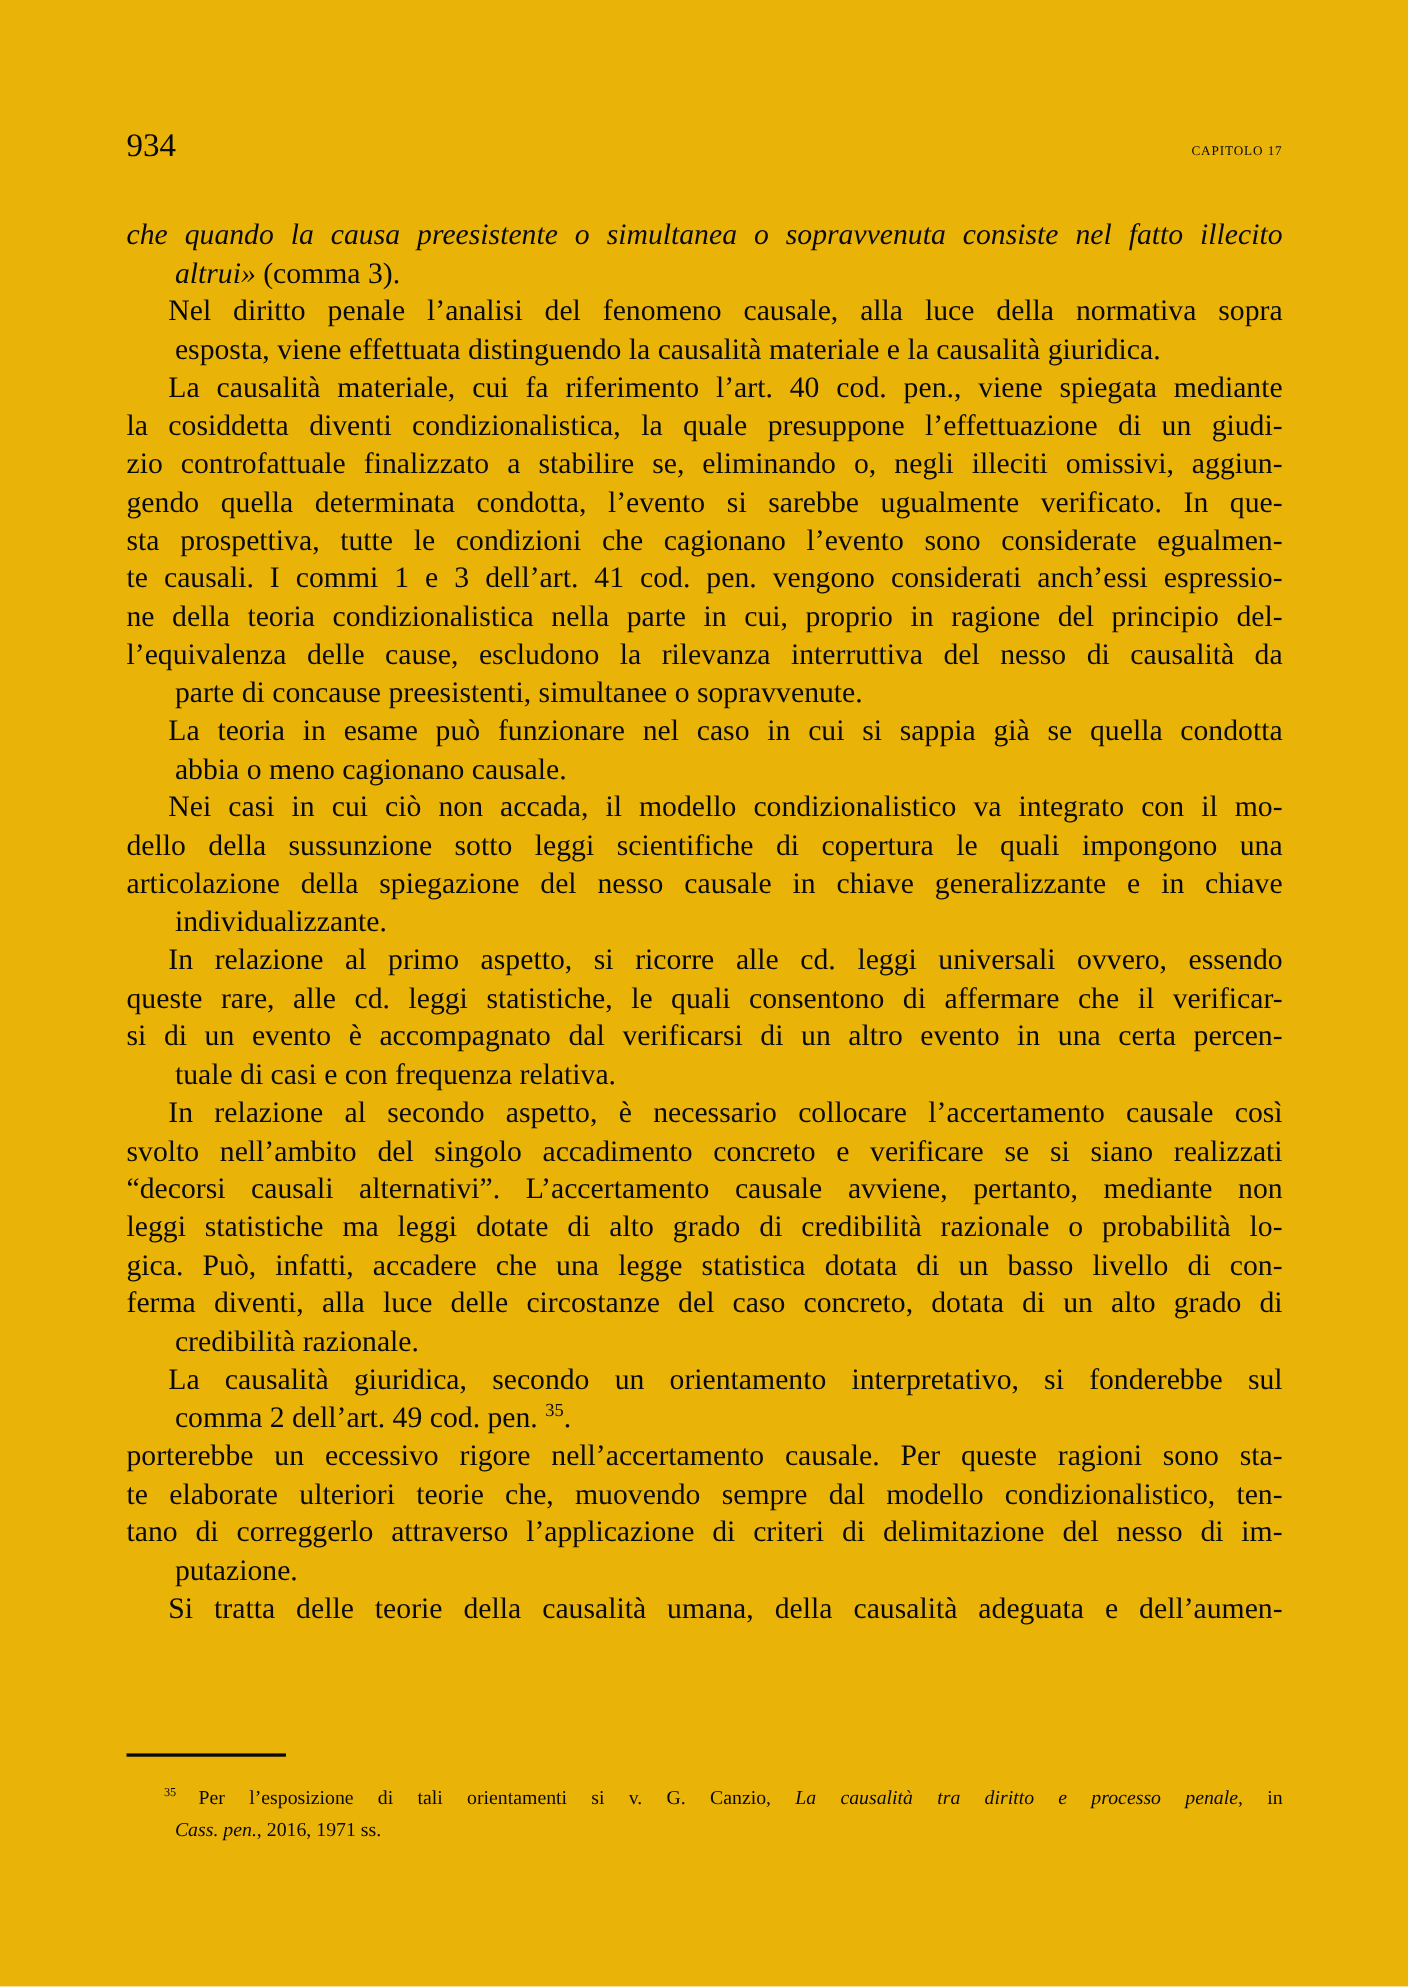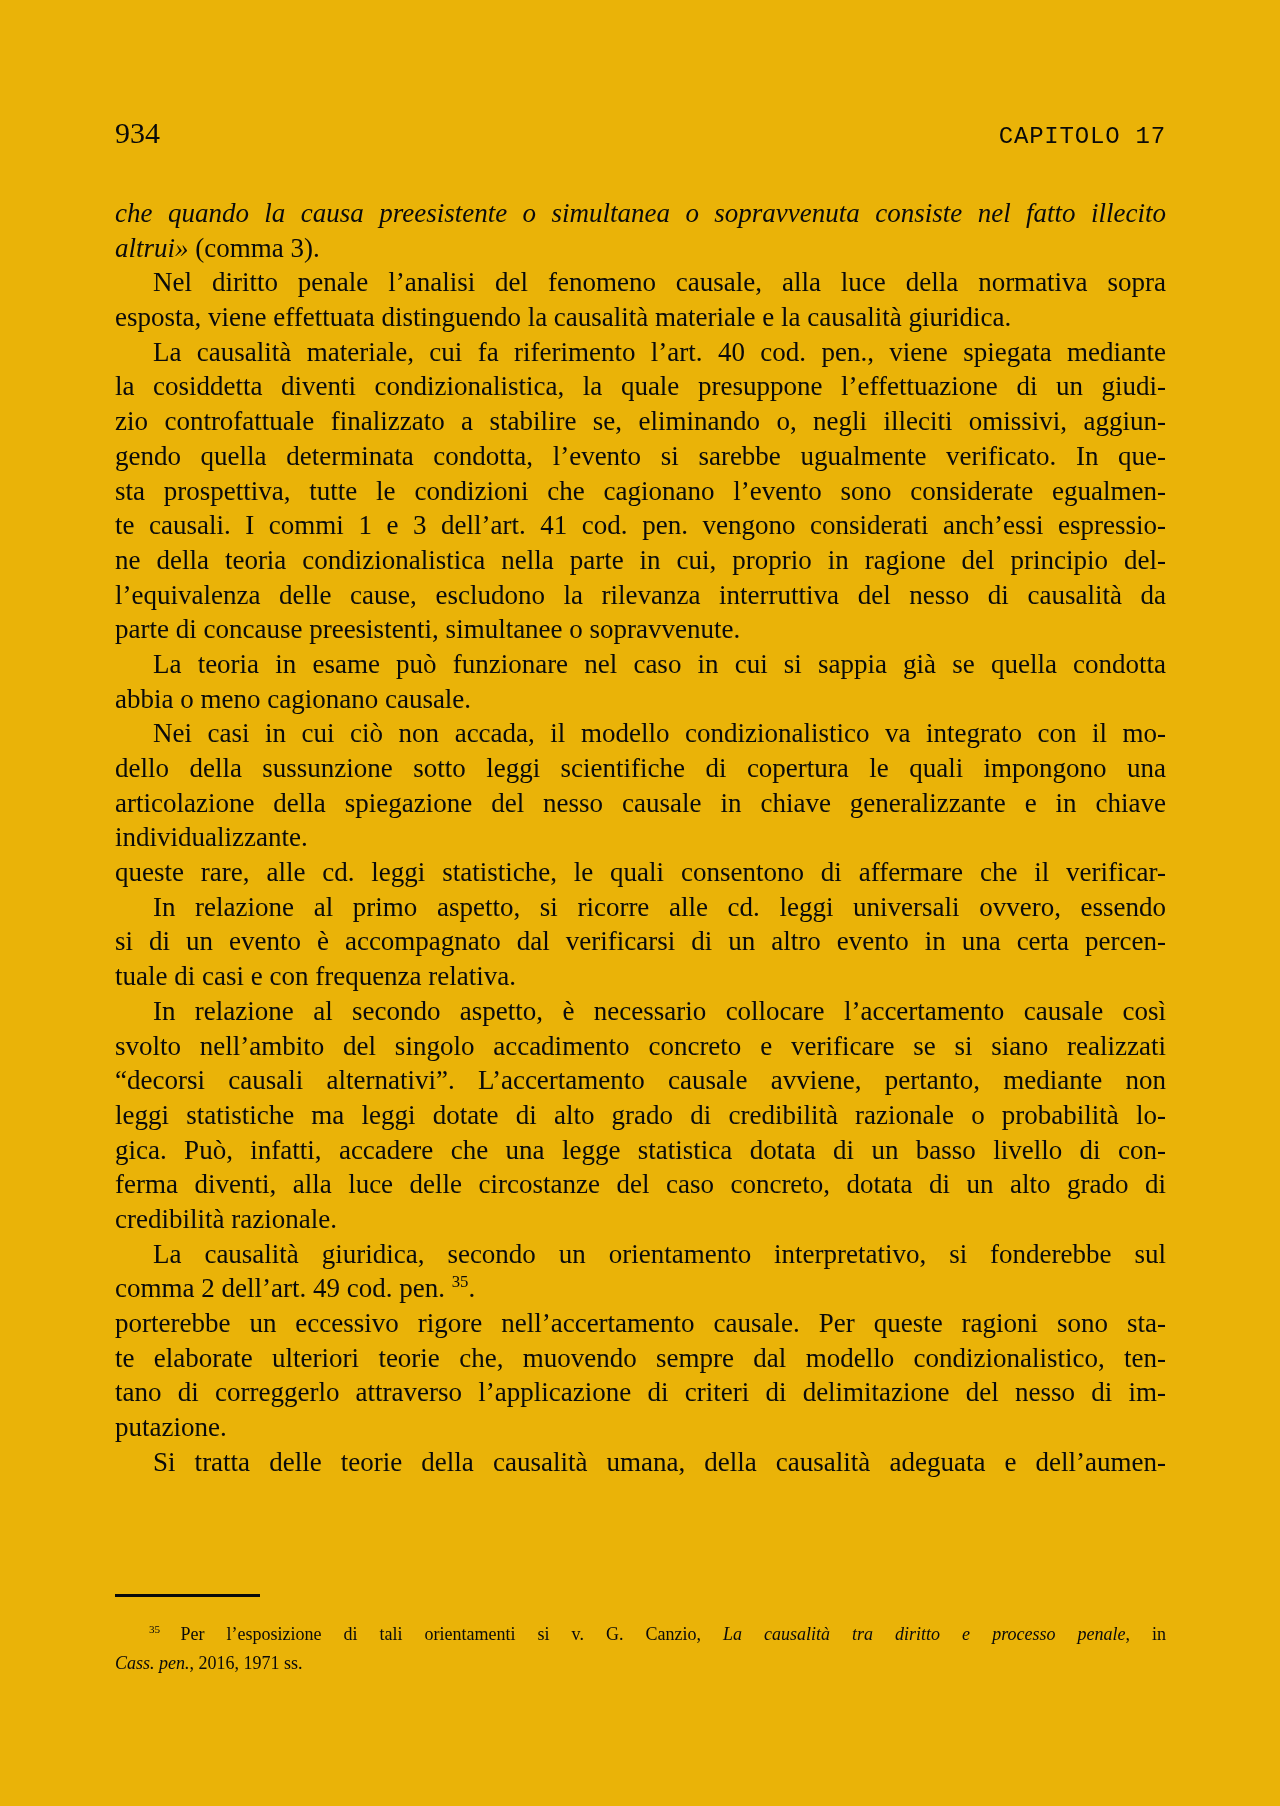--- a/index.html
+++ b/index.html
@@ -21,44 +21,44 @@
     left: 115px;
     top: 116px;
     font-size: 30px;
     line-height: 34px;
     color: #0a0a0a;
   }
   .header-chap {
     position: absolute;
     right: 114px;
     top: 125px;
-    font-size: 24px;
+    font-size: 12px;
     line-height: 24px;
     letter-spacing: 0.8px;
     color: #0a0a0a;
-    font-family: Liberation Mono, monospace;
   }
   .body-text {
     position: absolute;
     left: 115px;
     top: 196px;
     width: 1051px;
     font-size: 27px;
   }
   .body-text .tline {
     height: 34.7px;
     line-height: 34.7px;
   }
   .tline {
     text-align: justify;
     text-align-last: justify;
     white-space: normal;
   }
   .tline.lastline {
     text-align-last: left;
+    margin-left: 44px;
   }
   .body-text .tline.indent {
     text-indent: 38px;
   }
   .it { font-style: italic; }
   .sup {
     font-size: 0.62em;
     vertical-align: super;
     line-height: 0;
   }
@@ -107,22 +107,22 @@
       <div class="tline"><span>te causali. I commi 1 e 3 dell’art. 41 cod. pen. vengono considerati anch’essi espressio-</span></div>
       <div class="tline"><span>ne della teoria condizionalistica nella parte in cui, proprio in ragione del principio del-</span></div>
       <div class="tline"><span>l’equivalenza delle cause, escludono la rilevanza interruttiva del nesso di causalità da</span></div>
       <div class="tline lastline"><span>parte di concause preesistenti, simultanee o sopravvenute.</span></div>
       <div class="tline indent"><span>La teoria in esame può funzionare nel caso in cui si sappia già se quella condotta</span></div>
       <div class="tline lastline"><span>abbia o meno cagionano causale.</span></div>
       <div class="tline indent"><span>Nei casi in cui ciò non accada, il modello condizionalistico va integrato con il mo-</span></div>
       <div class="tline"><span>dello della sussunzione sotto leggi scientifiche di copertura le quali impongono una</span></div>
       <div class="tline"><span>articolazione della spiegazione del nesso causale in chiave generalizzante e in chiave</span></div>
       <div class="tline lastline"><span>individualizzante.</span></div>
+      <div class="tline indent"><span>In relazione al primo aspetto, si ricorre alle cd. leggi universali ovvero, essendo</span></div>
       <div class="tline"><span>queste rare, alle cd. leggi statistiche, le quali consentono di affermare che il verificar-</span></div>
-      <div class="tline indent"><span>In relazione al primo aspetto, si ricorre alle cd. leggi universali ovvero, essendo</span></div>
       <div class="tline"><span>si di un evento è accompagnato dal verificarsi di un altro evento in una certa percen-</span></div>
       <div class="tline lastline"><span>tuale di casi e con frequenza relativa.</span></div>
       <div class="tline indent"><span>In relazione al secondo aspetto, è necessario collocare l’accertamento causale così</span></div>
       <div class="tline"><span>svolto nell’ambito del singolo accadimento concreto e verificare se si siano realizzati</span></div>
       <div class="tline"><span>“decorsi causali alternativi”. L’accertamento causale avviene, pertanto, mediante non</span></div>
       <div class="tline"><span>leggi statistiche ma leggi dotate di alto grado di credibilità razionale o probabilità lo-</span></div>
       <div class="tline"><span>gica. Può, infatti, accadere che una legge statistica dotata di un basso livello di con-</span></div>
       <div class="tline"><span>ferma diventi, alla luce delle circostanze del caso concreto, dotata di un alto grado di</span></div>
       <div class="tline lastline"><span>credibilità razionale.</span></div>
       <div class="tline indent"><span>La causalità giuridica, secondo un orientamento interpretativo, si fonderebbe sul</span></div>

